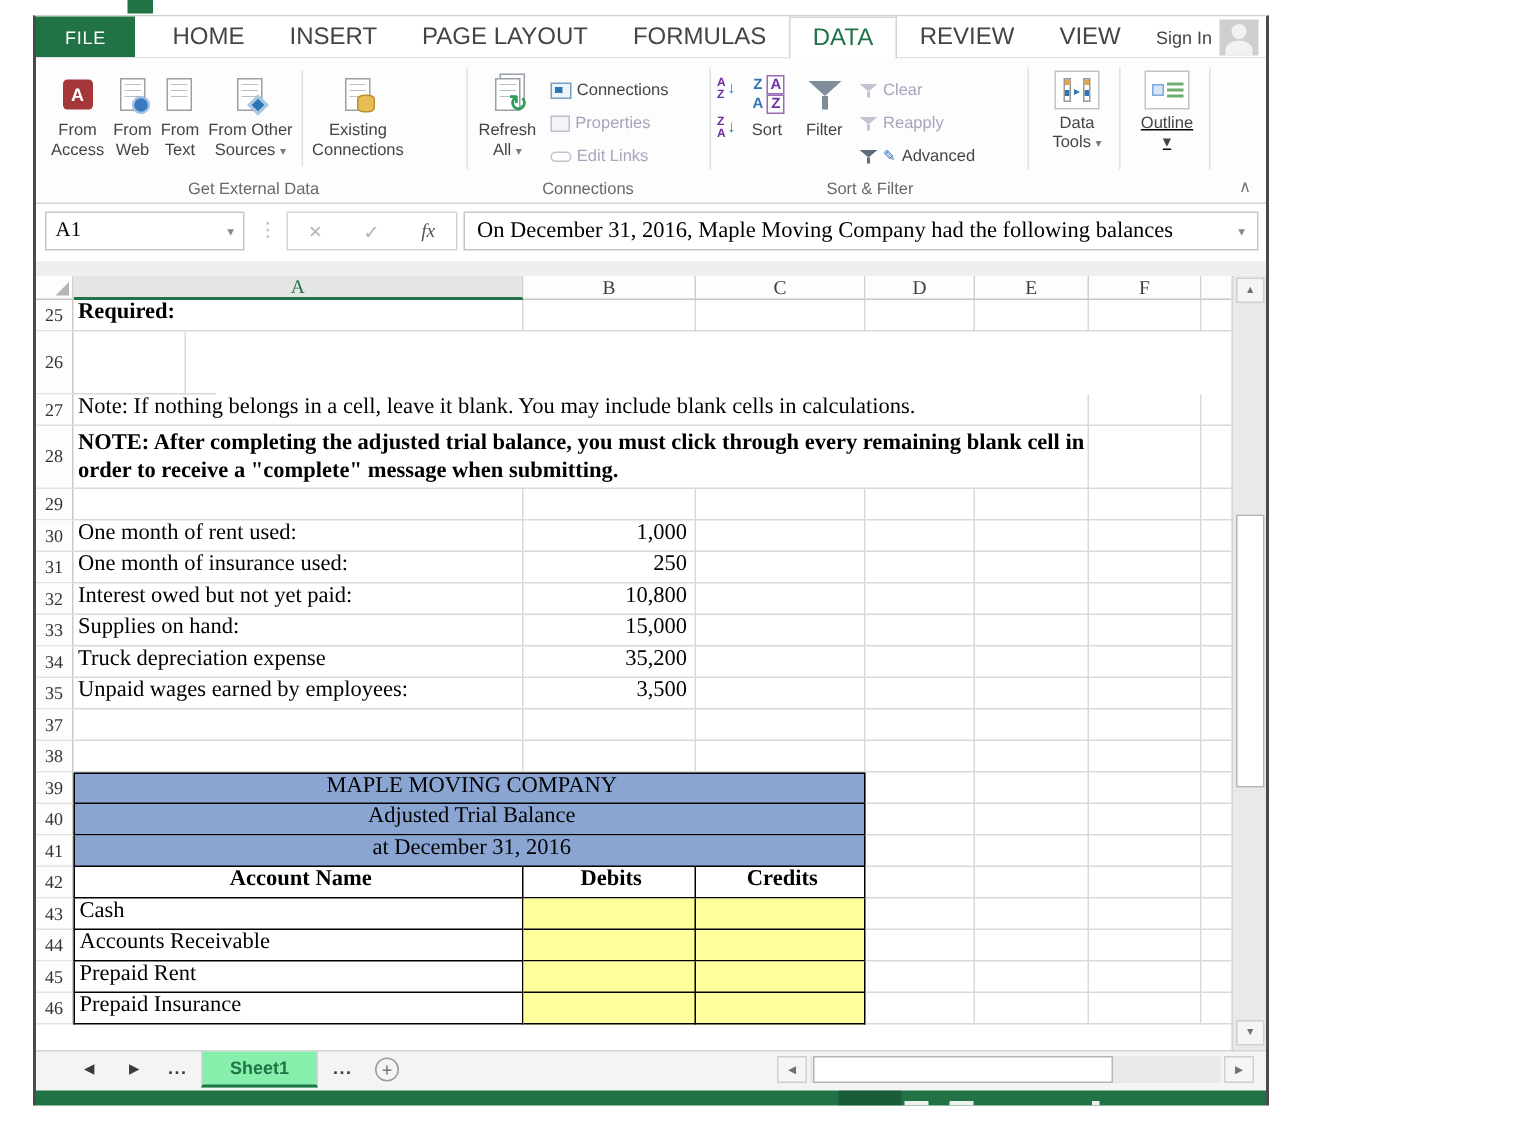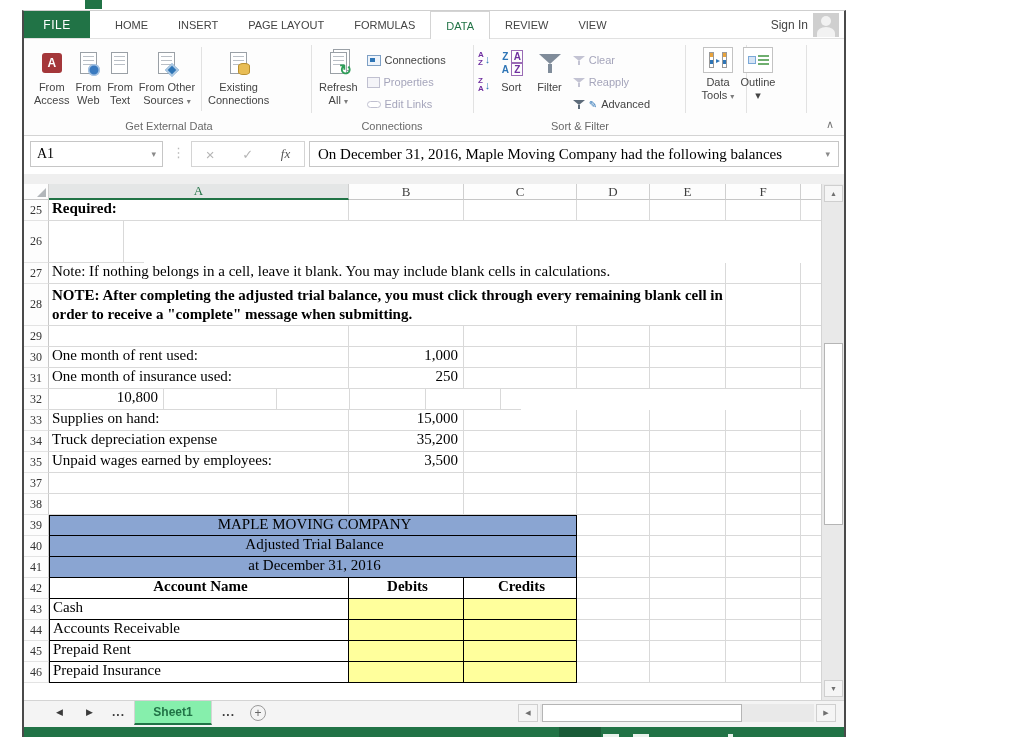--- a/index.html
+++ b/index.html
@@ -8,21 +8,21 @@
 
   .top-frag { position:absolute; left:85px; top:0; width:17px; height:9px; background:#217346; }
 
   .window { position:absolute; left:22px; top:10px; width:824px; height:727px;
             border-left:2px solid #4a4a4a; border-right:2px solid #4a4a4a; border-top:1px solid #cfcfcf;
             background:#fff; display:flex; flex-direction:column; }
 
   
   .tabbar { height:28px; display:flex; align-items:stretch; background:#fff; border-bottom:1px solid #e1e1e1; position:relative; }
   .tab-file { width:66px; background:#217346; color:#fff; font-size:12px; display:flex; align-items:center; justify-content:center; letter-spacing:.5px; }
-  .tab { padding:0 15px; font-size:11px; color:#444; display:flex; align-items:center; }
+  .tab { padding:0 15px; font-size:16px; color:#444; display:flex; align-items:center; }
   .tab-active { color:#217346; background:#fff; border:1px solid #d4d4d4; border-bottom:none; margin-bottom:-1px; }
   .signin-wrap { position:absolute; right:5px; top:0; height:28px; display:flex; align-items:center; gap:5px; }
   .signin-label { font-size:12px; color:#444; }
   .avatar { width:26px; height:24px; background:#cfcfcf; position:relative; overflow:hidden; }
   .avatar .head { position:absolute; left:8px; top:3px; width:10px; height:10px; border-radius:50%; background:#f2f2f2; }
   .avatar .body { position:absolute; left:4px; top:14px; width:18px; height:12px; border-radius:50% 50% 0 0; background:#f2f2f2; }
 
   
   .ribbon { height:97px; background:#fdfdfd; border-bottom:1px solid #d4d4d4; position:relative; }
   .vdiv { position:absolute; top:6px; bottom:22px; width:1px; background:#e2e2e2; }
@@ -334,21 +334,21 @@
             <span style="color:#2e75b6; font-size:8px;">▸</span>
             <span class="colbar"></span>
         </div>
         <div class="lbl" style="margin-top:3px;">Data</div>
         <div class="lbl"><span>Tools</span> <span class="dd">▾</span></div>
       </div>
     </div>
 
     <div class="vdiv" style="left:722px;"></div>
 
-    <div class="grp" style="left:708px; width:52px;">
+    <div class="grp" style="left:728px; width:52px;text-decoration:underline;">
       <div class="bigbtn">
         <div class="toolicon">
           <span class="outl-sq"></span>
           <span class="outl-lines">
               <i></i>
               <i></i>
               <i></i>
             </span>
         </div>
         <div class="lbl" style="margin-top:3px;">Outline</div>
@@ -453,20 +453,21 @@
         <div class="cell g w300">One month of insurance used:</div>
         <div class="cell g w115 val">250</div>
         <div class="cell g w113"></div>
         <div class="cell g w73"></div>
         <div class="cell g w76"></div>
         <div class="cell g w75"></div>
         <div class="cell g w20"></div>
       </div>
       <div class="r">
         <div class="rn">32</div>
+        <div class="cell g w300">Interest owed but not yet paid:</div>
         <div class="cell g w115 val">10,800</div>
         <div class="cell g w113"></div>
         <div class="cell g w73"></div>
         <div class="cell g w76"></div>
         <div class="cell g w75"></div>
         <div class="cell g w20"></div>
       </div>
       <div class="r">
         <div class="rn">33</div>
         <div class="cell g w300">Supplies on hand:</div>

